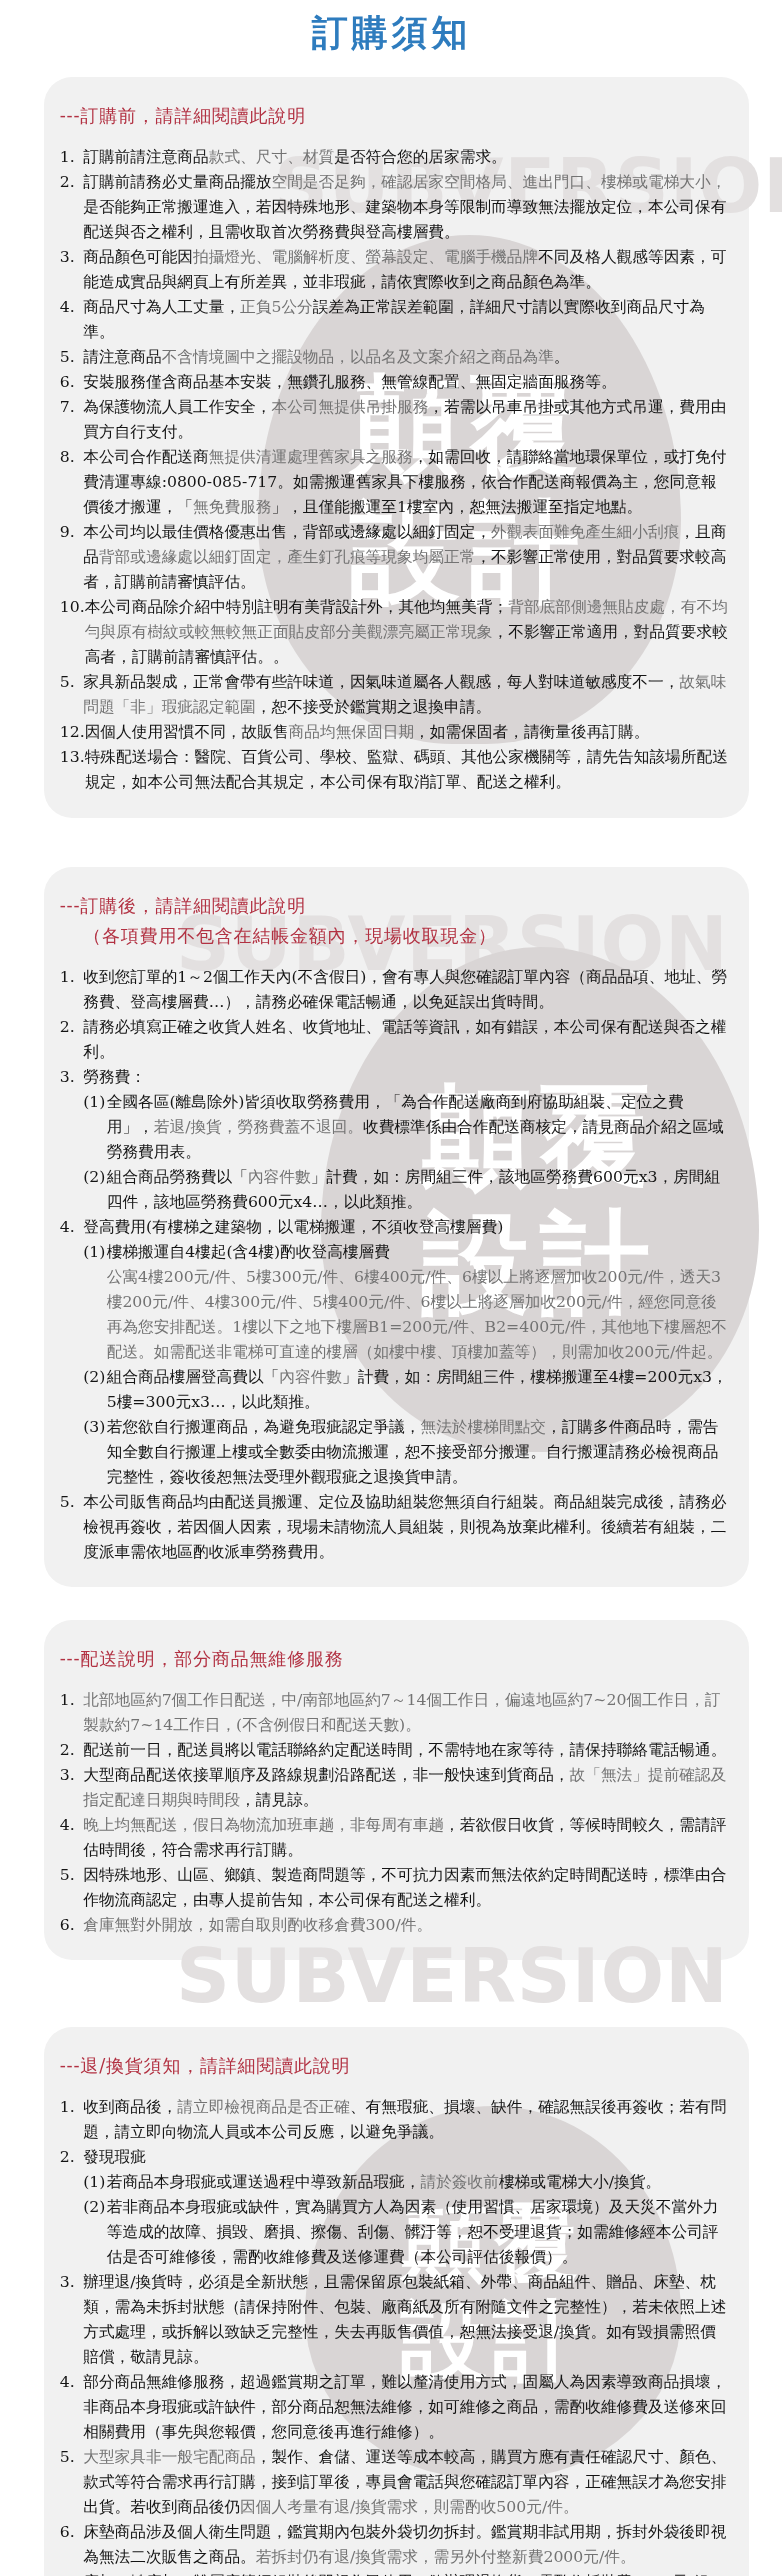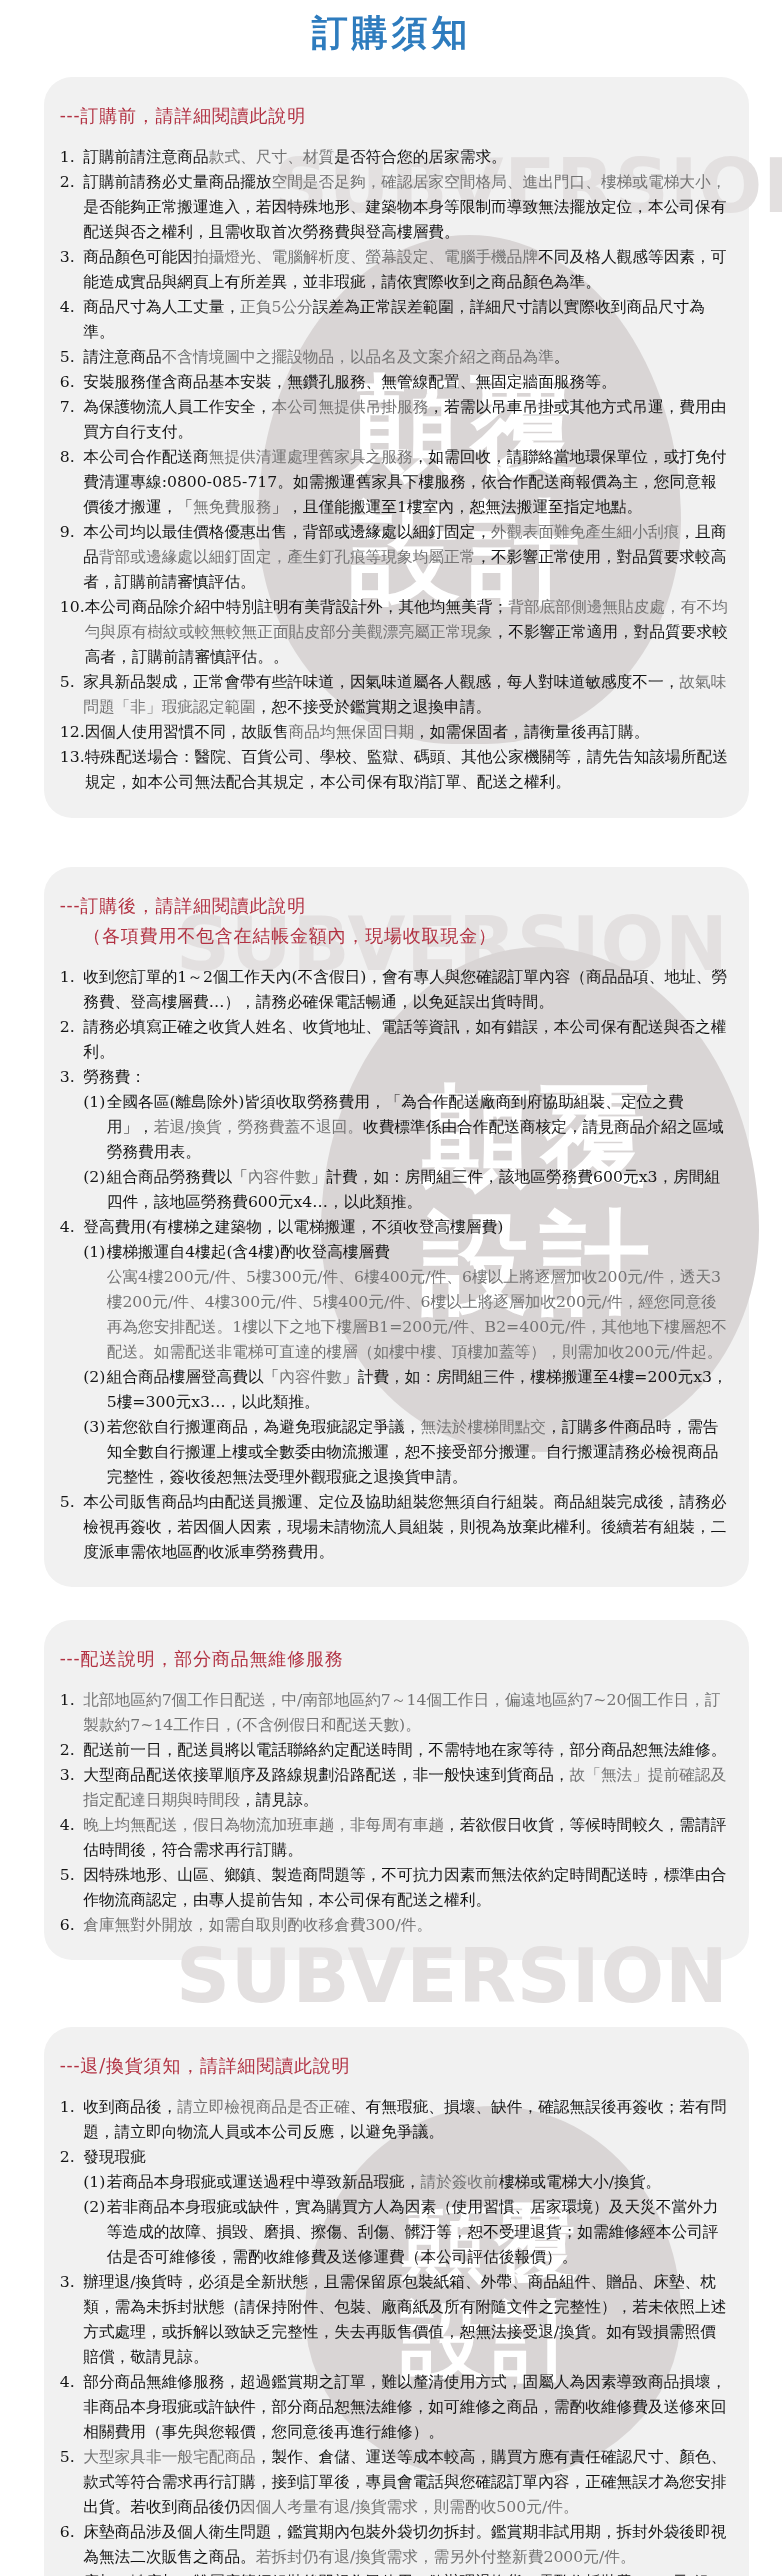--- a/index.html
+++ b/index.html
@@ -156,21 +156,21 @@
 
   <section class="box gap-b">
     <h2 class="sec-header">---配送說明，部分商品無維修服務</h2>
     <div class="items">
         <div class="item indent-0">
           <span class="num">1.</span>
           <span class="body"><span class="em">北部地區約7個工作日配送，中/南部地區約7～14個工作日，偏遠地區約7~20個工作日，訂製款約7~14工作日，(不含例假日和配送天數)。</span></span>
         </div>
         <div class="item indent-0">
           <span class="num">2.</span>
-          <span class="body"><span>配送前一日，配送員將以電話聯絡約定配送時間，不需特地在家等待，部分商品恕無法維修。</span></span>
+          <span class="body"><span>配送前一日，配送員將以電話聯絡約定配送時間，不需特地在家等待，請保持聯絡電話暢通。</span></span>
         </div>
         <div class="item indent-0">
           <span class="num">3.</span>
           <span class="body"><span>大型商品配送依接單順序及路線規劃沿路配送，非一般快速到貨商品，</span><span class="em">故「無法」提前確認及指定配達日期與時間段</span><span>，請見諒。</span></span>
         </div>
         <div class="item indent-0">
           <span class="num">4.</span>
           <span class="body"><span class="em">晚上均無配送，假日為物流加班車趟，非每周有車趟</span><span>，若欲假日收貨，等候時間較久，需請評估時間後，符合需求再行訂購。</span></span>
         </div>
         <div class="item indent-0">

